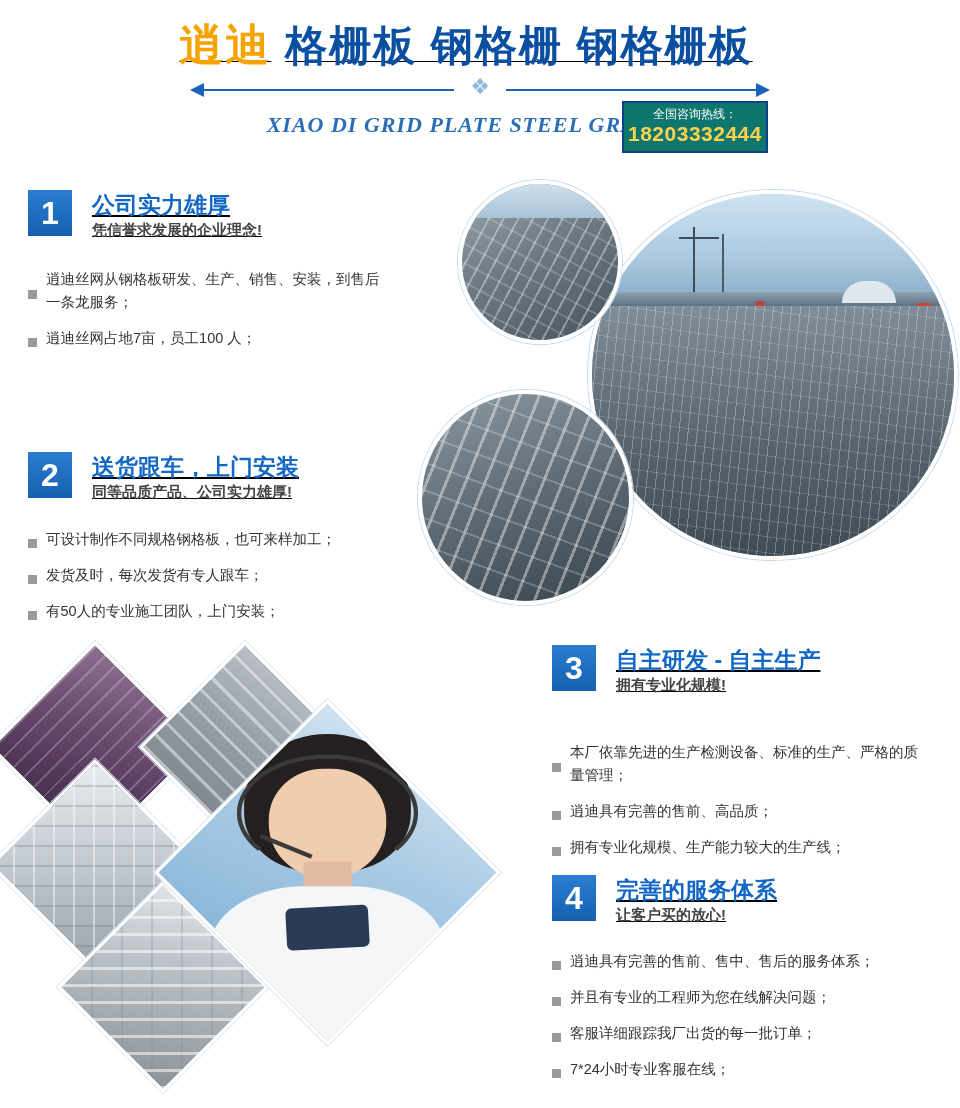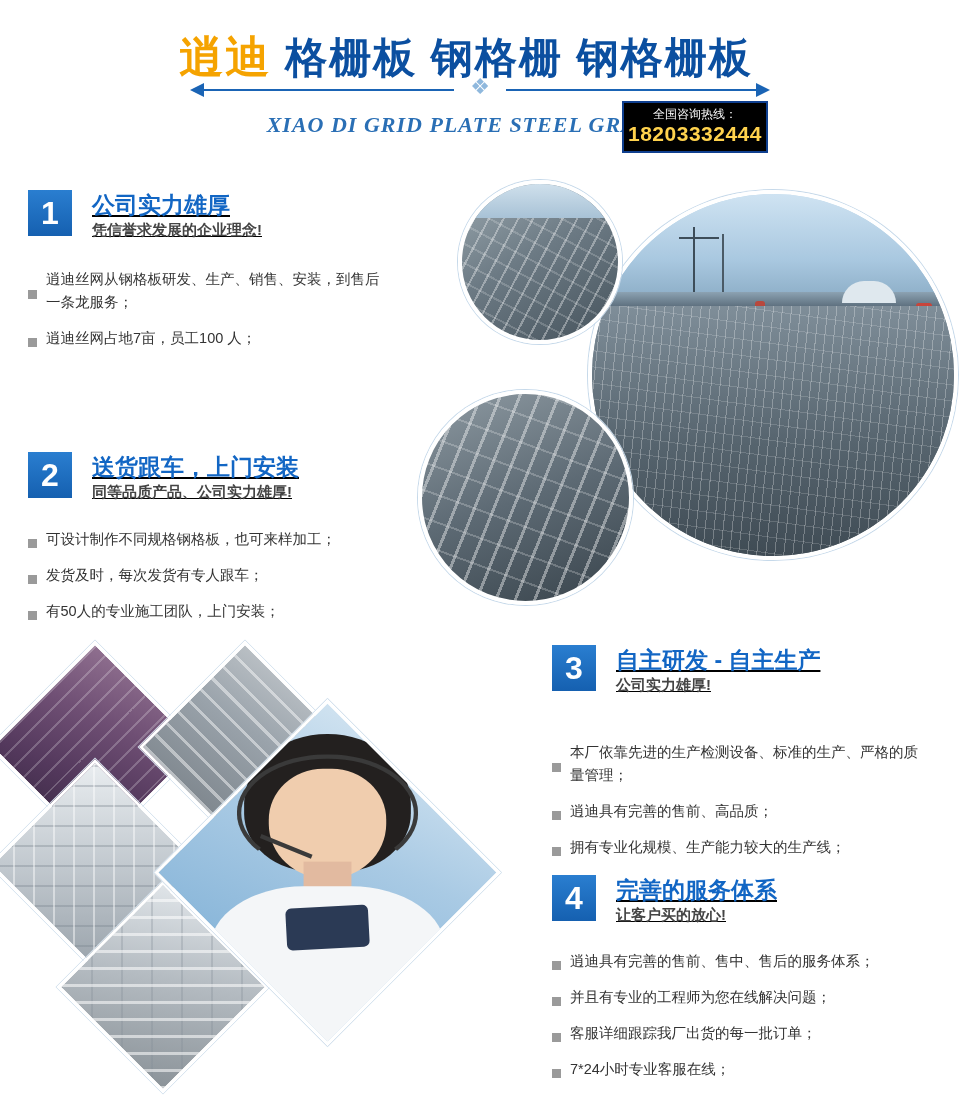--- a/index.html
+++ b/index.html
@@ -18,25 +18,26 @@
   }
 
   
   .header {
     position: relative;
     width: 960px;
     height: 165px;
   }
   .header-title {
     position: absolute;
-    top: 28px;
+    top: 16px;
     left: 0;
     width: 932px;
     text-align: center;
     white-space: nowrap;
+    text-decoration: underline;
   }
   .brand {
     font-size: 44px;
     font-weight: bold;
     color: #f5a300;
     letter-spacing: 2px;
     text-shadow: 1px 1px 0 #fff;
   }
   .title-rest {
     font-size: 42px;
@@ -89,21 +90,21 @@
     font-style: italic;
     font-weight: bold;
     color: #2a6fb5;
     letter-spacing: 1px;
   }
   .hotline {
     position: absolute;
     top: 101px;
     left: 622px;
     width: 146px;
-    background: #000000;
+    background: #0f766e;
     border: 2px solid #0f3f8f;
     text-align: center;
     padding: 3px 4px 5px;
   }
   .hotline-label {
     font-size: 12px;
     color: #ffffff;
     line-height: 16px;
   }
   .hotline-number {
@@ -474,21 +475,21 @@
           <div class="pf-bow"></div>
         </div>
       </div>
     </div>
   </div>
 
   <div class="sec-head sec3-head">
     <div class="num-badge">3</div>
     <div class="head-text">
       <div class="head-main">自主研发 - 自主生产</div>
-      <div class="head-sub">公司实力雄厚!</div>
+      <div class="head-sub">拥有专业化规模!</div>
     </div>
   </div>
   <div class="bullets sec3-bullets">
     <div class="bullet">
       <span class="bullet-mark"></span>
       <span class="bullet-text">本厂依靠先进的生产检测设备、标准的生产、严格的质
 量管理；</span>
     </div>
     <div class="bullet">
       <span class="bullet-mark"></span>

